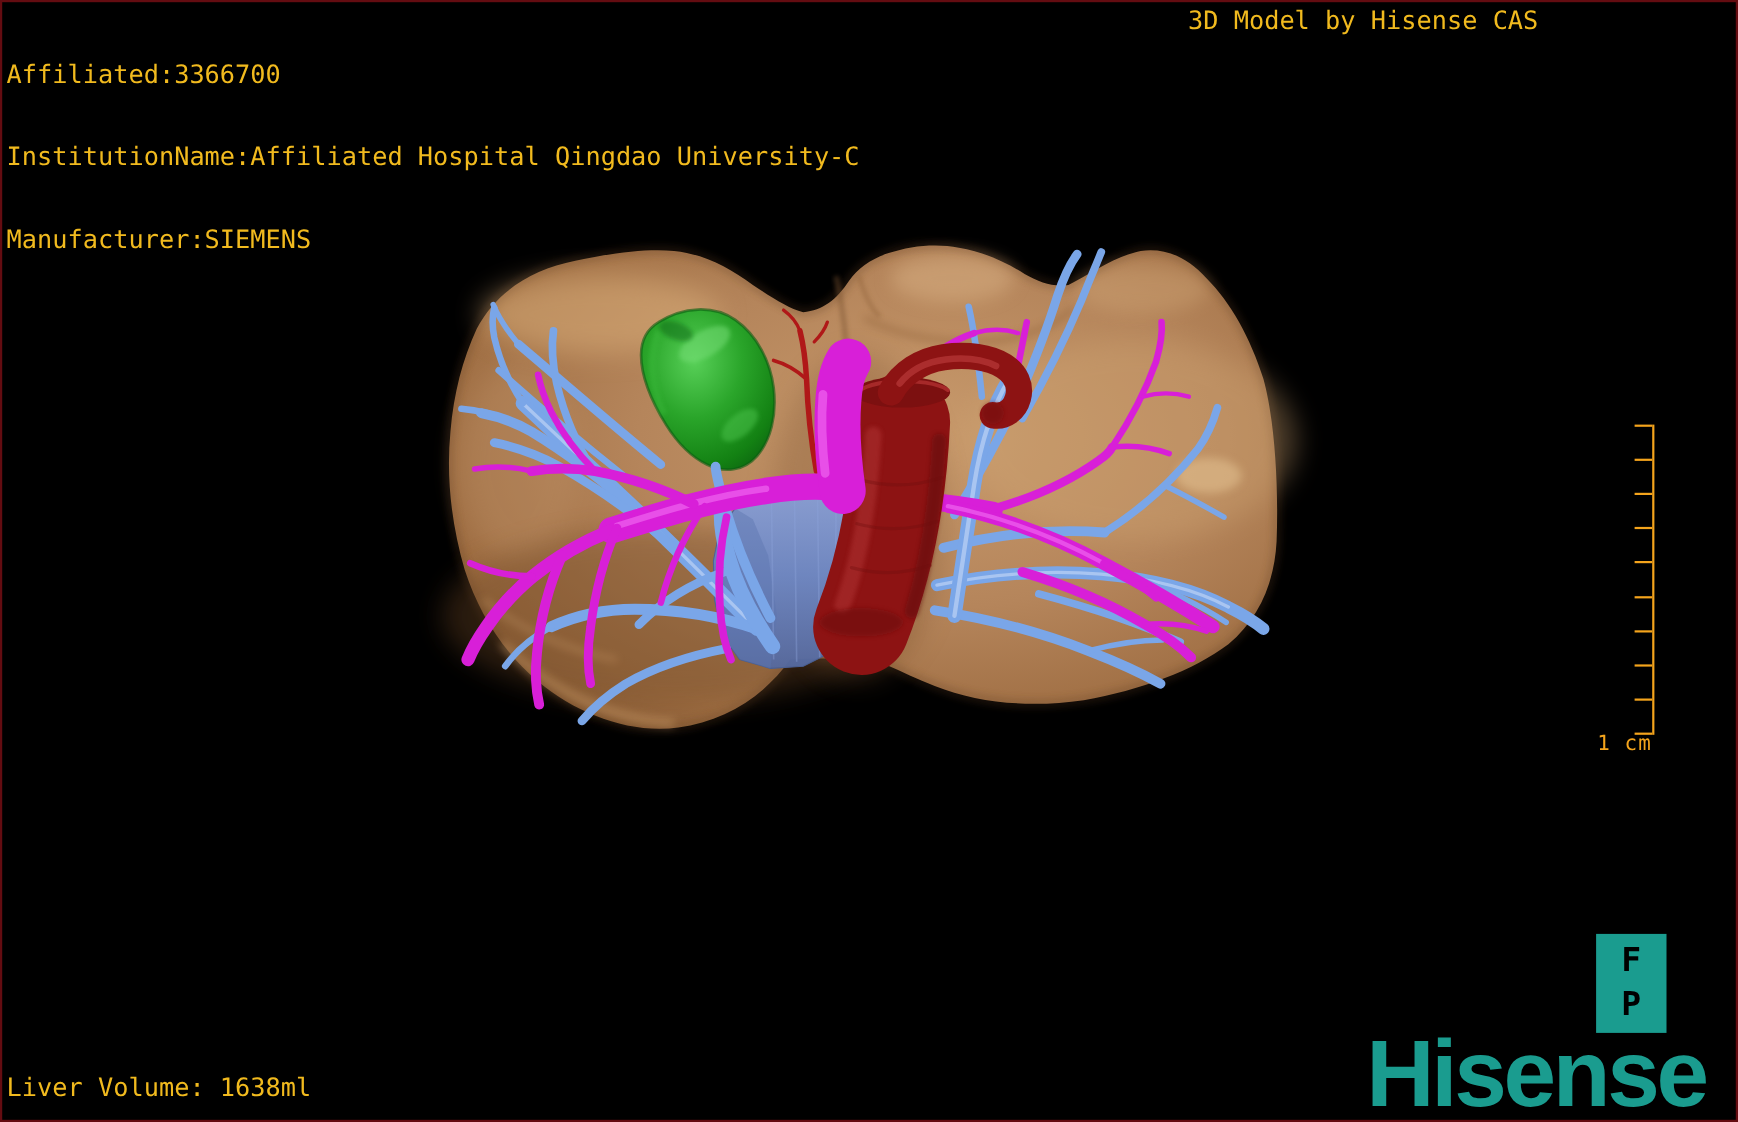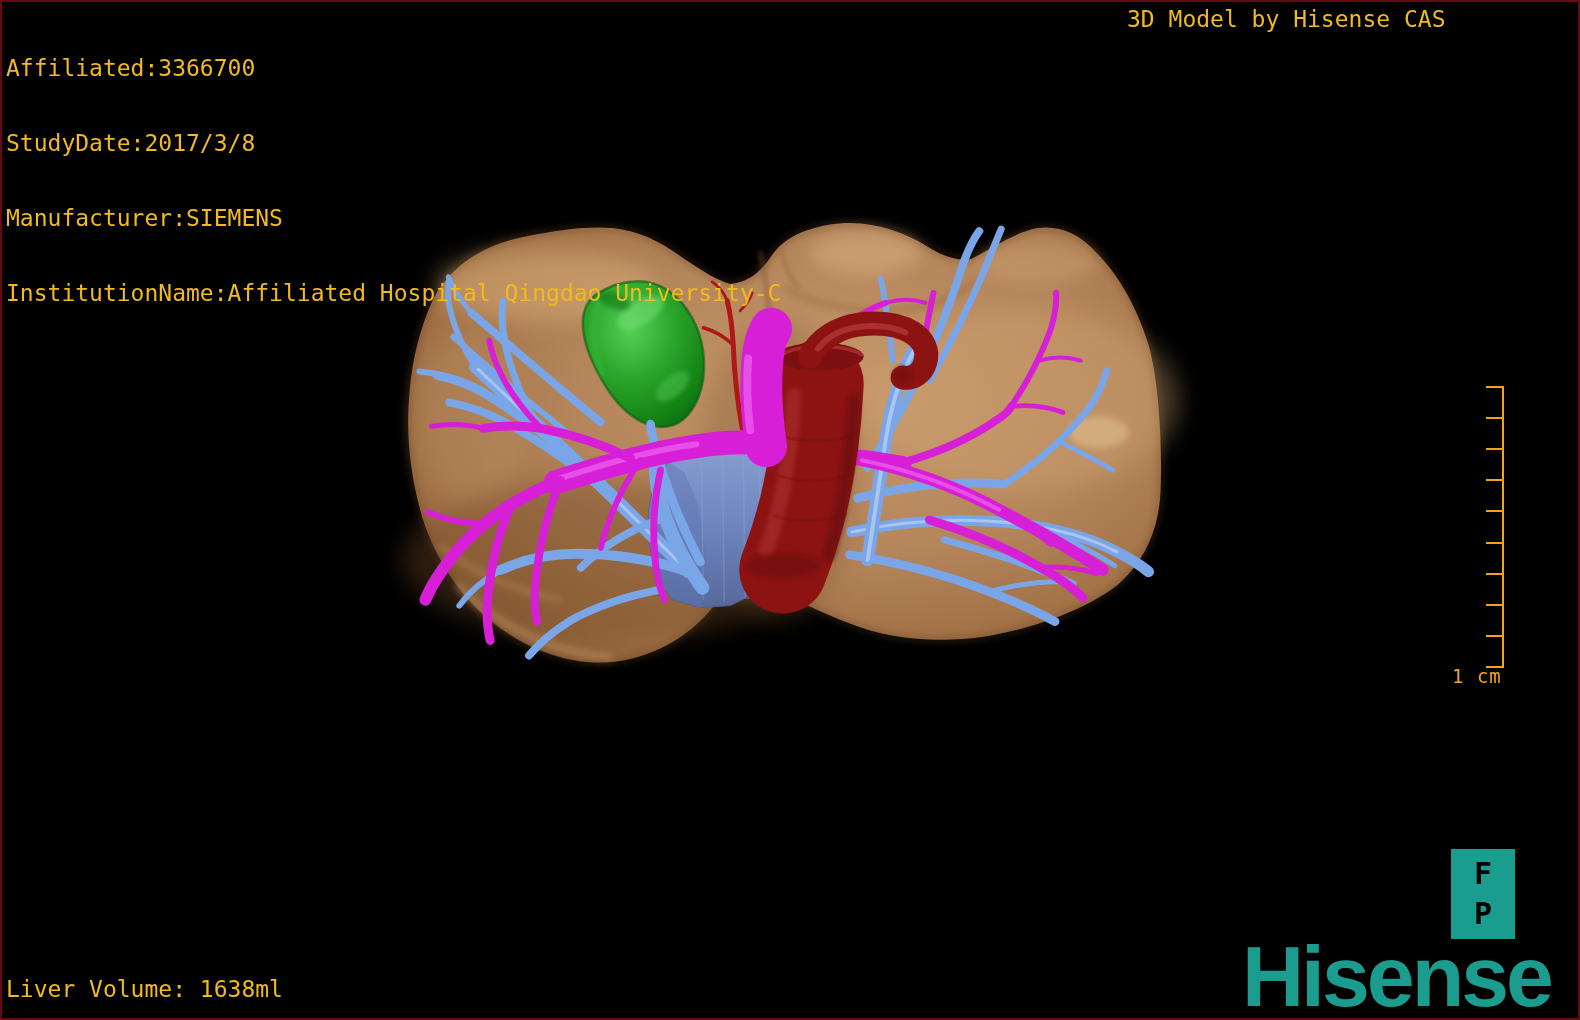--- a/index.html
+++ b/index.html
@@ -4,21 +4,21 @@
 <style>
   html,body{margin:0;padding:0;background:#000;}
   .frame{
     position:relative;width:1580px;height:1020px;background:var(--background,#000);
     overflow:hidden;box-sizing:border-box;border:2px solid var(--border,#640C11);
     font-family:"DejaVu Sans Mono",monospace;
   }
   .model-svg{position:absolute;left:0;top:0;width:1576px;height:1016px;}
   .ov{position:absolute;color:var(--accent,#F1BA1E);font-size:23px;line-height:25px;white-space:pre;}
   .patient-info{left:4px;top:4px;}
-  .credit{left:1078px;top:5px;margin-left:47px;}
+  .credit{left:1078px;top:5px;}
   .volume{left:4px;top:975px;}
   .ruler{position:absolute;left:1484px;top:384px;width:18px;height:282px;}
   .ruler .bar{position:absolute;right:0;top:0;width:2px;height:100%;background:var(--ruler,#F4A41C);}
   .ruler .tick{position:absolute;left:0;width:16px;height:2px;background:var(--ruler,#F4A41C);}
   .ruler-label{position:absolute;left:1450px;top:663px;color:var(--ruler,#F4A41C);
     font-size:19px;font-weight:normal;letter-spacing:1px;}
   .fp-box{
     position:absolute;left:1449px;top:847px;width:64px;height:90px;
     background:var(--brand,#1A9C8F);display:flex;flex-direction:column;align-items:center;
     justify-content:space-evenly;color:var(--marker_text,#000);
@@ -209,23 +209,22 @@
     </g>
 
     <g class="vessel">
       <path class="portal" stroke-width="42" d="M766 446 C762 418 760 390 762 364 C763 348 766 336 771 328"></path>
       <path class="portal-hl" stroke-width="8" fill="none" d="M750 430 C747 404 746 382 748 358"></path>
     </g>
   </svg>
 
   <div class="ov patient-info">
     <div>Affiliated:3366700</div>
-    <div>StudyDate:2017/3/8</div>
+    <div>InstitutionName:Affiliated Hospital Qingdao University-C</div>
     <div>Manufacturer:SIEMENS</div>
-    <div>InstitutionName:Affiliated Hospital Qingdao University-C</div>
   </div>
 
   <div class="ov credit">3D Model by Hisense CAS</div>
 
   <div class="ov volume">Liver Volume: 1638ml</div>
 
   <div class="ruler">
     <div class="bar"></div>
     <div class="ticks">
         <div class="tick" style="top: 0px;"></div>

